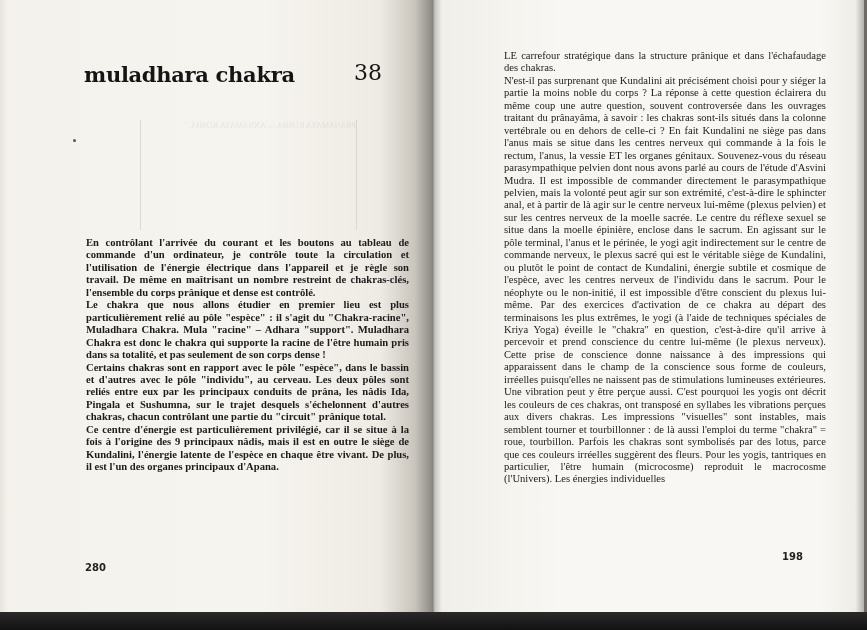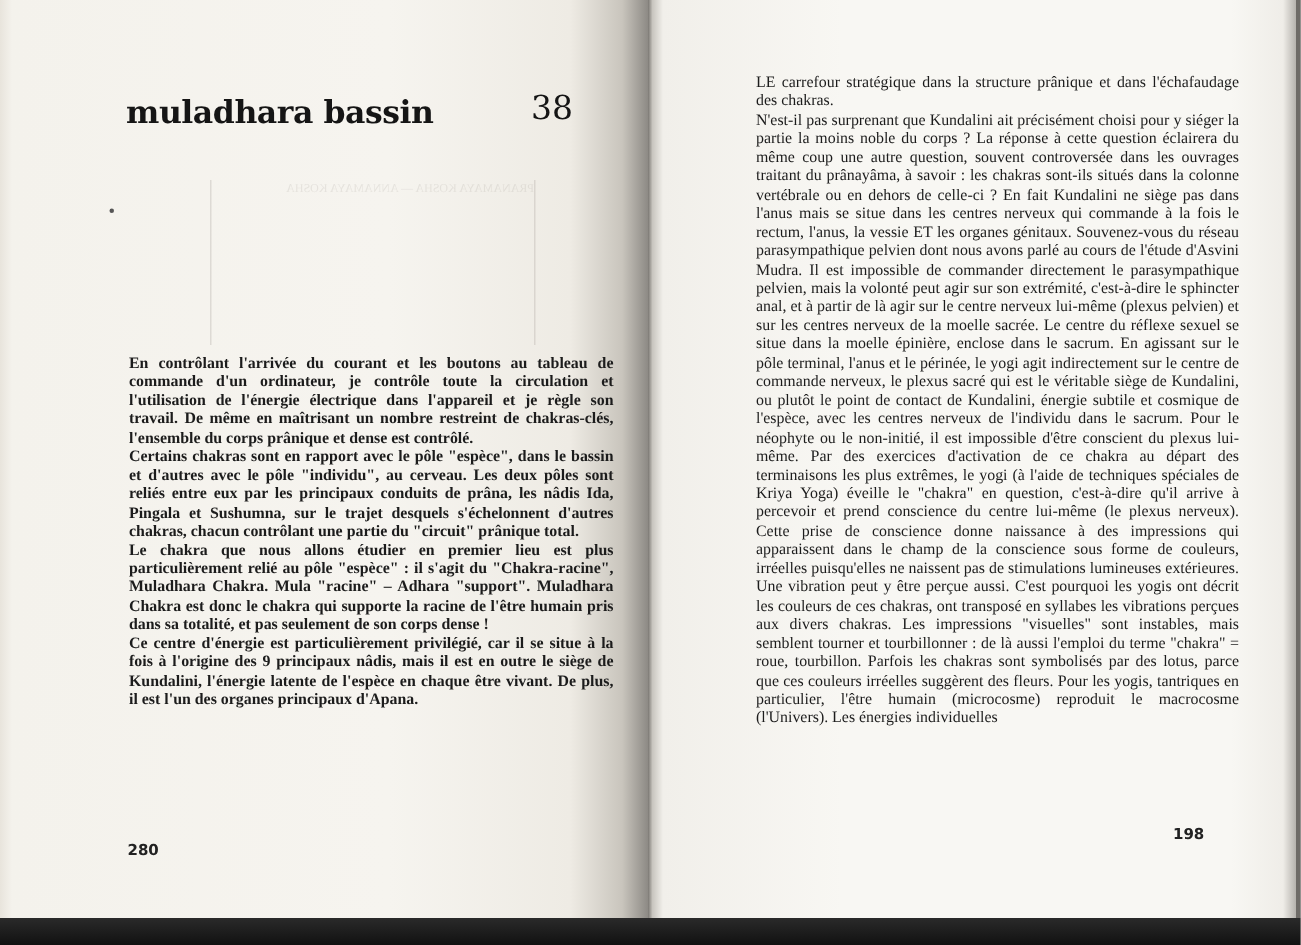--- a/index.html
+++ b/index.html
@@ -80,27 +80,27 @@
 </head>
 <body>
 
 <div class="spread">
   <div class="top-shadow"></div>
 
   <div class="page page-left">
     <div class="ghost">
       <div>PRANAMAYA KOSHA — ANNAMAYA KOSHA</div>
     </div>
-    <div class="chapter-title">muladhara bassin</div>
+    <div class="chapter-title">muladhara chakra</div>
     <div class="chapter-number">38</div>
 
     <div class="body-text left-text">
       <p>En contrôlant l'arrivée du courant et les boutons au tableau de commande d'un ordinateur, je contrôle toute la circulation et l'utilisation de l'énergie électrique dans l'appareil et je règle son travail. De même en maîtrisant un nombre restreint de chakras-clés, l'ensemble du corps prânique et dense est contrôlé.</p>
+      <p>Le chakra que nous allons étudier en premier lieu est plus particulièrement relié au pôle "espèce" : il s'agit du "Chakra-racine", Muladhara Chakra. Mula "racine" – Adhara "support". Muladhara Chakra est donc le chakra qui supporte la racine de l'être humain pris dans sa totalité, et pas seulement de son corps dense !</p>
       <p>Certains chakras sont en rapport avec le pôle "espèce", dans le bassin et d'autres avec le pôle "individu", au cerveau. Les deux pôles sont reliés entre eux par les principaux conduits de prâna, les nâdis Ida, Pingala et Sushumna, sur le trajet desquels s'échelonnent d'autres chakras, chacun contrôlant une partie du "circuit" prânique total.</p>
-      <p>Le chakra que nous allons étudier en premier lieu est plus particulièrement relié au pôle "espèce" : il s'agit du "Chakra-racine", Muladhara Chakra. Mula "racine" – Adhara "support". Muladhara Chakra est donc le chakra qui supporte la racine de l'être humain pris dans sa totalité, et pas seulement de son corps dense !</p>
       <p>Ce centre d'énergie est particulièrement privilégié, car il se situe à la fois à l'origine des 9 principaux nâdis, mais il est en outre le siège de Kundalini, l'énergie latente de l'espèce en chaque être vivant. De plus, il est l'un des organes principaux d'Apana.</p>
     </div>
 
     <div class="page-num page-num-left">280</div>
     <div class="speck" style="left:73px;top:139px;"></div>
   </div>
 
   <div class="page page-right">
     <div class="body-text right-text" style="left:48px;margin-left:24px;">
       <p>LE carrefour stratégique dans la structure prânique et dans l'échafaudage des chakras.</p>

